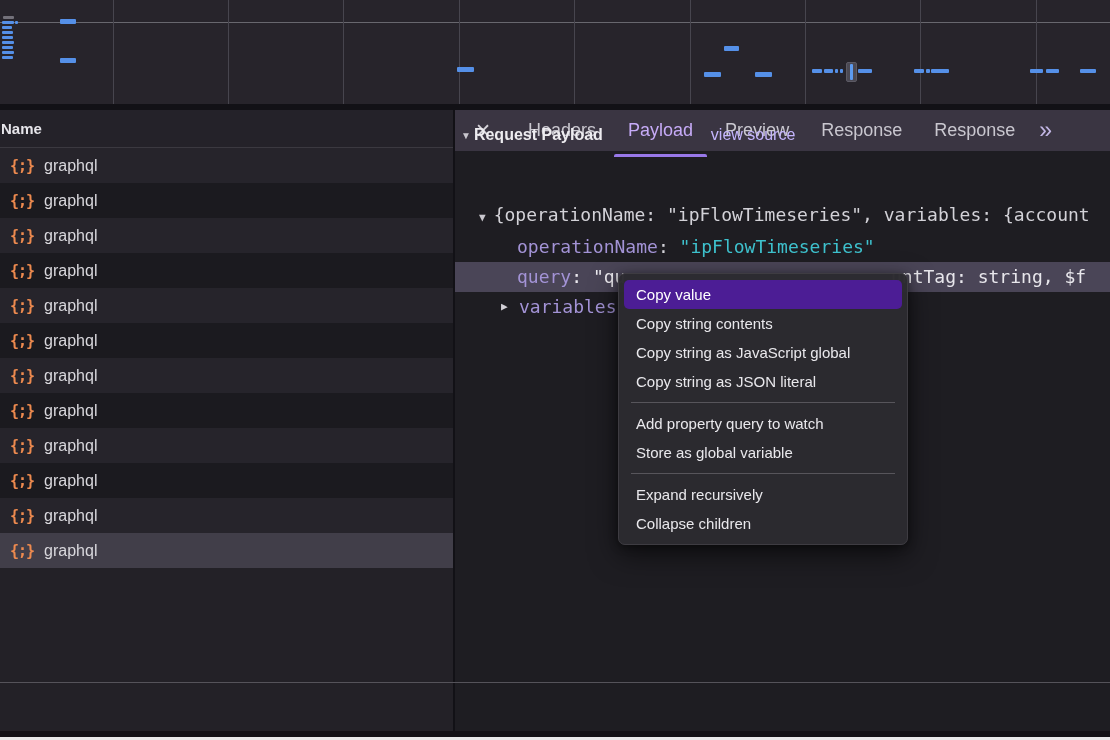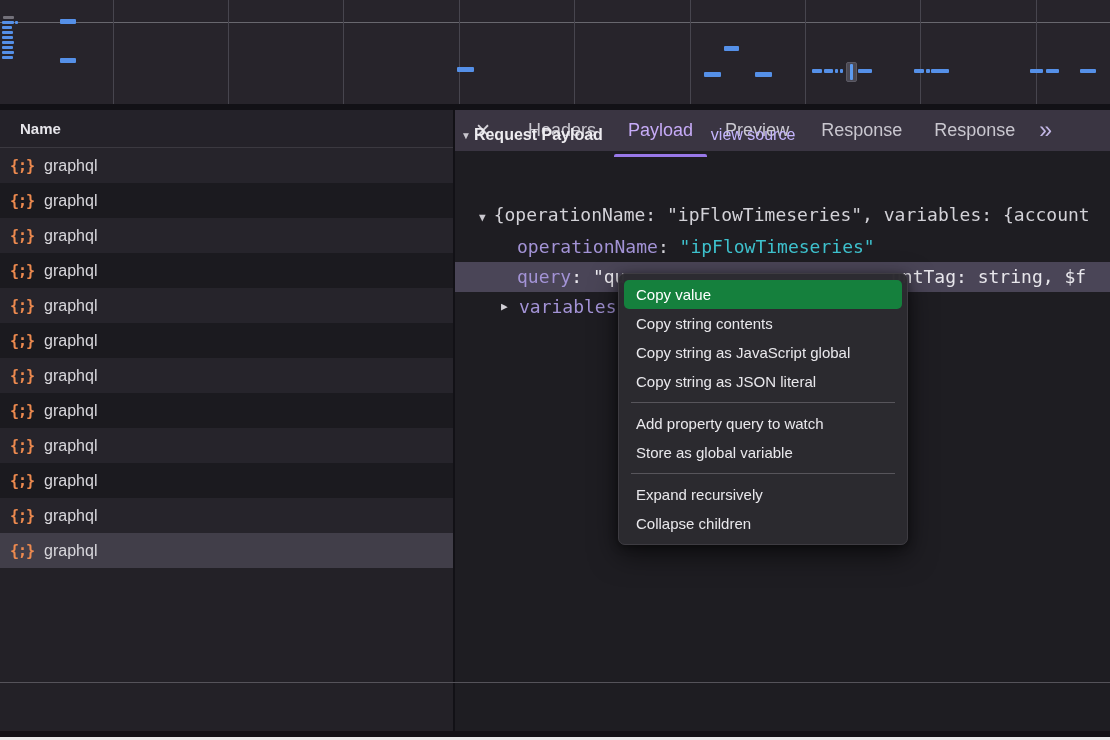--- a/index.html
+++ b/index.html
@@ -15,21 +15,21 @@
   .ov-hline { position:absolute; left:0; right:0; top:22px; height:1px; background:#7f7d85; opacity:.75; }
   .ov-bar { position:absolute; background:#5590e8; border-radius:1px; }
   .ov-bar.grey { background:#73717a; }
   .ov-marker-box { position:absolute; background:#4b4953; border:1px solid #5c5a64; border-radius:2px; }
   .ov-marker-line { position:absolute; background:#5d9bf0; border-radius:1px; }
   #separator { position:absolute; top:104px; left:0; width:1110px; height:6px; background:#121116; }
 
   
   #left-pane { position:absolute; top:110px; left:0; width:453px; height:621px; background:#232127; overflow:hidden; }
   #list-header { height:38px; background:#242229; border-bottom:1px solid #3b3940; color:#e6e5ea;
-    font-size:15px; font-weight:bold; display:flex; align-items:center; padding-left:20px; }
+    font-size:15px; font-weight:bold; display:flex; align-items:center; padding-left:1px; }
   .req-row { height:35px; display:flex; align-items:center; padding-left:10px; gap:10px;
     font-size:16px; color:#d9d8dd; cursor:default; }
   .req-row.odd  { background:#26242b; }
   .req-row.even { background:#1b1a1f; }
   .req-row.selected { background:#413e49; }
   .req-icon { color:#ed8a4f; font-weight:bold; font-size:15px; letter-spacing:-1px;
     font-family:"DejaVu Sans Mono", monospace; }
   #divider-v { position:absolute; top:110px; left:453px; width:2px; height:621px; background:#121116; }
 
   
@@ -70,21 +70,21 @@
   #h-divider   { position:absolute; top:682px; left:0; width:1110px; height:1px; background:#55535a; z-index:5; }
   #bottom-dark { position:absolute; top:731px; left:0; width:1110px; height:6px; background:#131116; }
   #bottom-light{ position:absolute; top:737px; left:0; width:1110px; height:3px; background:#e9e9ea; }
 
   
   #context-menu { position:absolute; left:618px; top:273px; width:290px; z-index:20;
     background:rgba(44,43,48,0.98); border:1px solid #3e3c42; border-radius:7px; padding:6px 0;
     box-shadow:0 10px 28px rgba(0,0,0,0.55), 0 2px 8px rgba(0,0,0,0.4); }
   .menu-item { height:29px; line-height:29px; margin:0 5px; padding:0 12px; border-radius:5px;
     color:#e9e8ec; font-size:15px; white-space:nowrap; cursor:default; }
-  .menu-item.highlighted { background:#15803d; color:#ffffff; }
+  .menu-item.highlighted { background:#4c1d95; color:#ffffff; }
   .menu-divider { height:1px; background:#57555b; margin:6px 12px; }
 </style>
 </head>
 <body>
 
 <div id="overview">
   <div class="ov-hline"></div>
 <div class="gridline" style="left: 113px;"></div>
     <div class="gridline" style="left: 228px;"></div>
     <div class="gridline" style="left: 343px;"></div>

